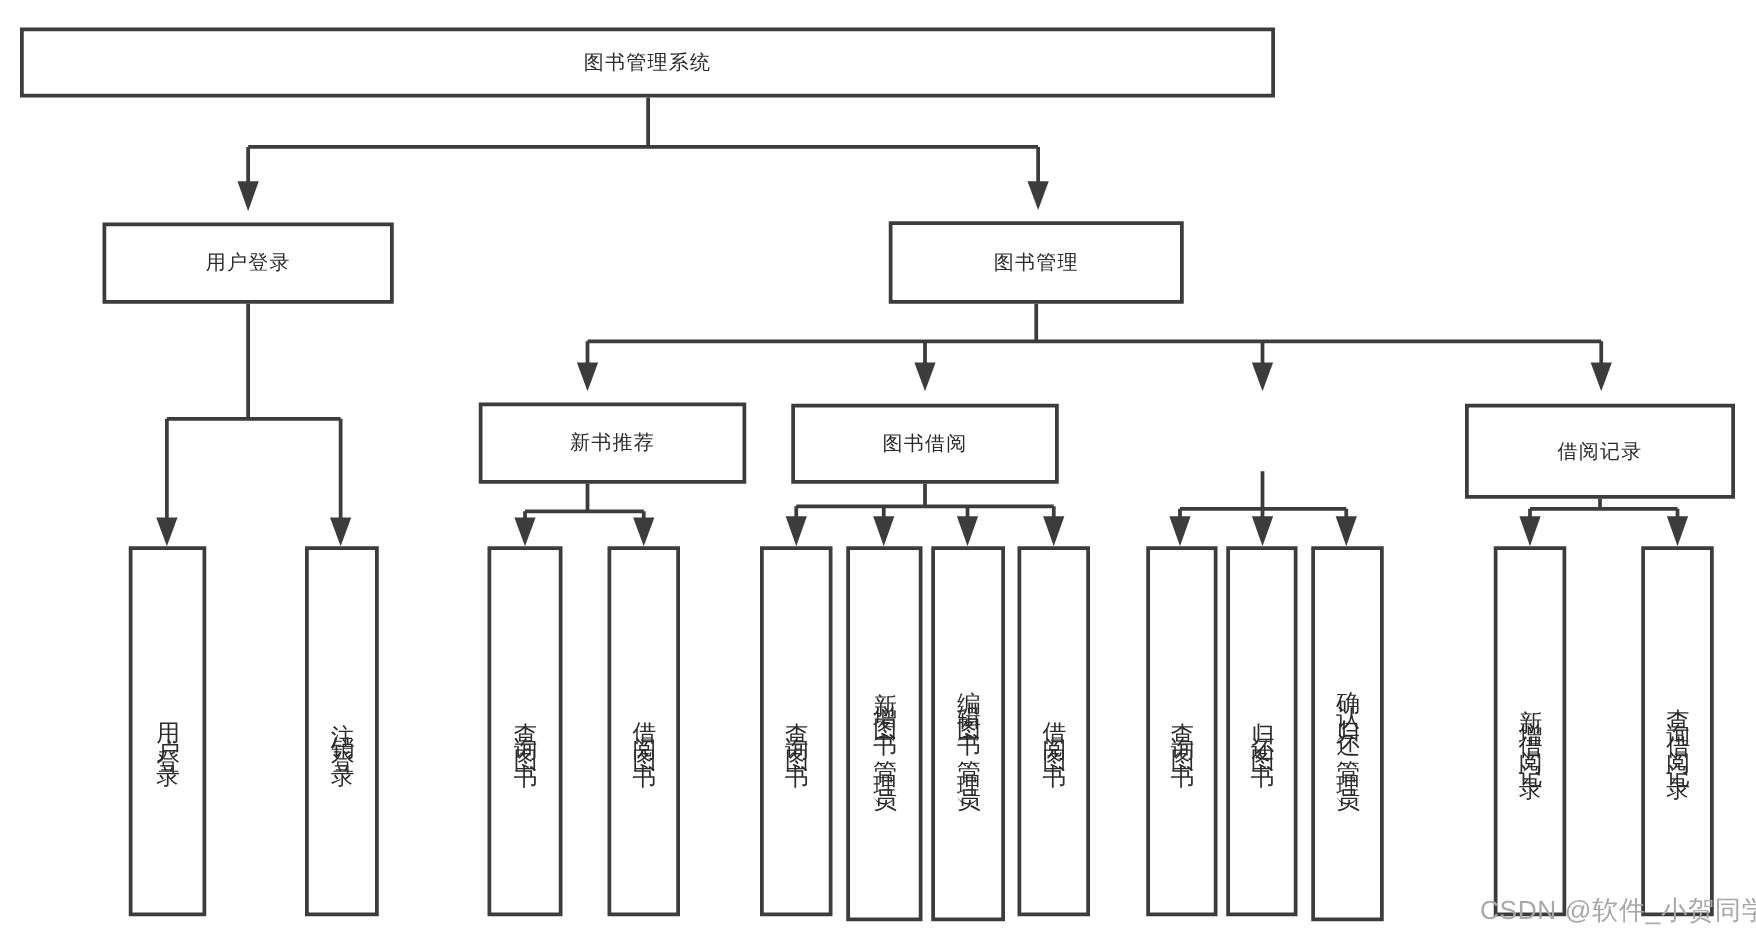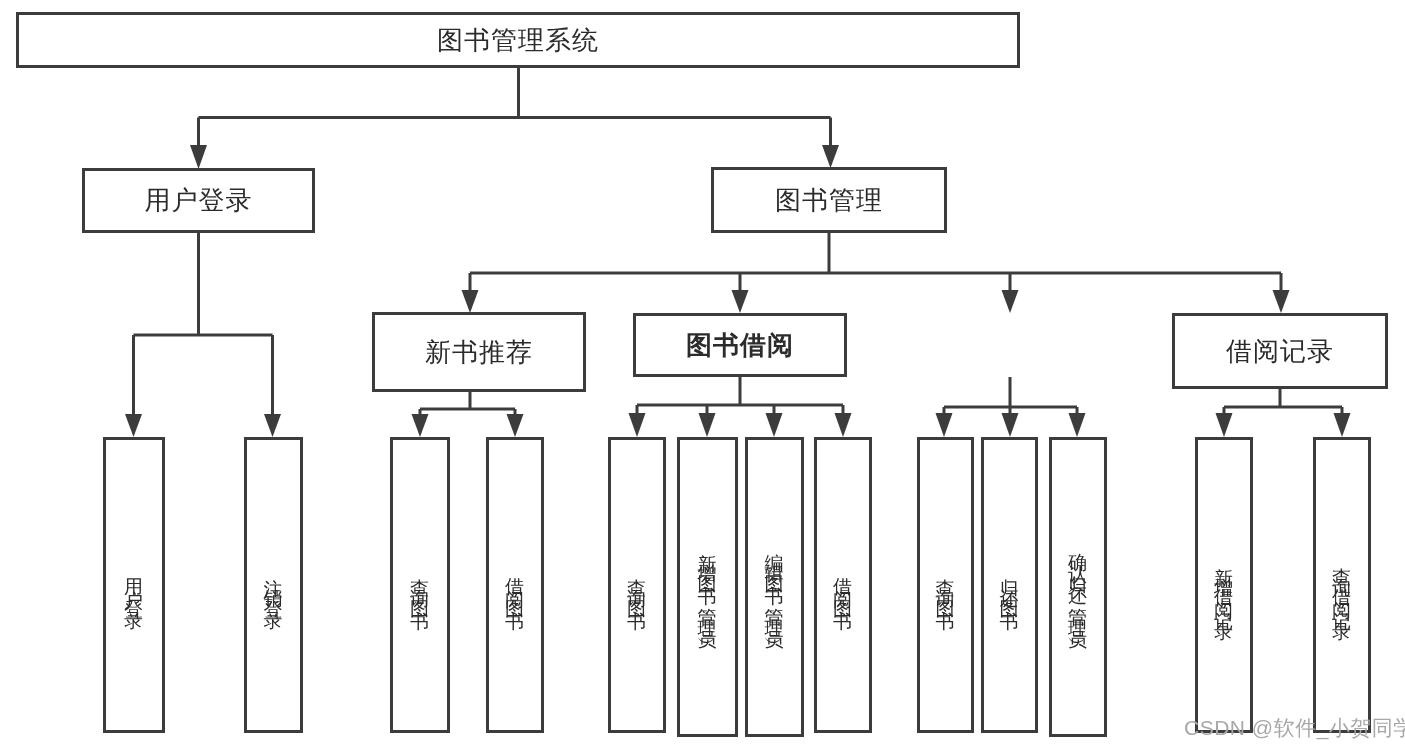--- a/index.html
+++ b/index.html
@@ -3,21 +3,21 @@
 <meta charset="utf-8">
 <style>
   html,body{margin:0;padding:0;background:#fff;}
   body{width:1405px;height:747px;position:relative;font-family:"Liberation Sans","DejaVu Sans",sans-serif;}
   .canvas{position:absolute;left:0;top:0;width:1405px;height:747px;background:#ffffff;overflow:hidden;}
   .wires{position:absolute;left:0;top:0;z-index:1;}
   .wires path{stroke:#3c3c3c;stroke-width:3;fill:none;}
   .wires polygon{fill:#3c3c3c;}
   .box{position:absolute;box-sizing:border-box;border:3px solid #3c3c3c;background:#ffffff;
        display:flex;align-items:center;justify-content:center;z-index:2;
-       font-size:26px;color:#2b2b2b;letter-spacing:1px;white-space:nowrap;}
+       font-size:16px;color:#2b2b2b;letter-spacing:1px;white-space:nowrap;margin-top:10px;}
   .vbox{position:absolute;box-sizing:border-box;border:3px solid #3c3c3c;background:#ffffff;
         display:flex;align-items:center;justify-content:center;z-index:2;}
   .vtext{writing-mode:vertical-rl;font-size:19px;color:#2b2b2b;letter-spacing:11px;line-height:1;}
   .watermark{position:absolute;left:1184px;top:714px;z-index:3;font-size:21px;
              color:#a8a8a8;letter-spacing:0.5px;white-space:nowrap;}
 </style>
 </head>
 <body>
 
 <div class="canvas">
@@ -70,22 +70,22 @@
       <polygon points="1215.5,413 1232.5,413 1224,437"></polygon>
       <polygon points="1333.5,413 1350.5,413 1342,437"></polygon>
     </g>
   </svg>
 
   <div class="box" style="left:16px;top:12px;width:1004px;height:56px;">图书管理系统</div>
 
   <div class="box" style="left:82px;top:168px;width:233px;height:65px;">用户登录</div>
   <div class="box" style="left:711px;top:167px;width:236px;height:66px;text-align:center;">图书管理</div>
 
-  <div class="box" style="left:372px;top:312px;width:214px;height:80px;">新书推荐</div>
-  <div class="box" style="left:633px;top:313px;width:214px;height:64px;font-weight:bold;">图书借阅</div>
+  <div class="box" style="left:383px;top:312px;width:214px;height:65px;">新书推荐</div>
+  <div class="box" style="left:633px;top:313px;width:214px;height:64px;">图书借阅</div>
   <div class="box" style="left:1172px;top:313px;width:216px;height:76px;">借阅记录</div>
 
   <div class="vbox" style="left:103px;top:437px;width:62px;height:296px;">
     <span class="vtext">用户登录</span>
   </div>
   <div class="vbox" style="left:244px;top:437px;width:59px;height:296px;">
     <span class="vtext">注销登录</span>
   </div>
 
   <div class="vbox" style="left:390px;top:437px;width:60px;height:296px;">

